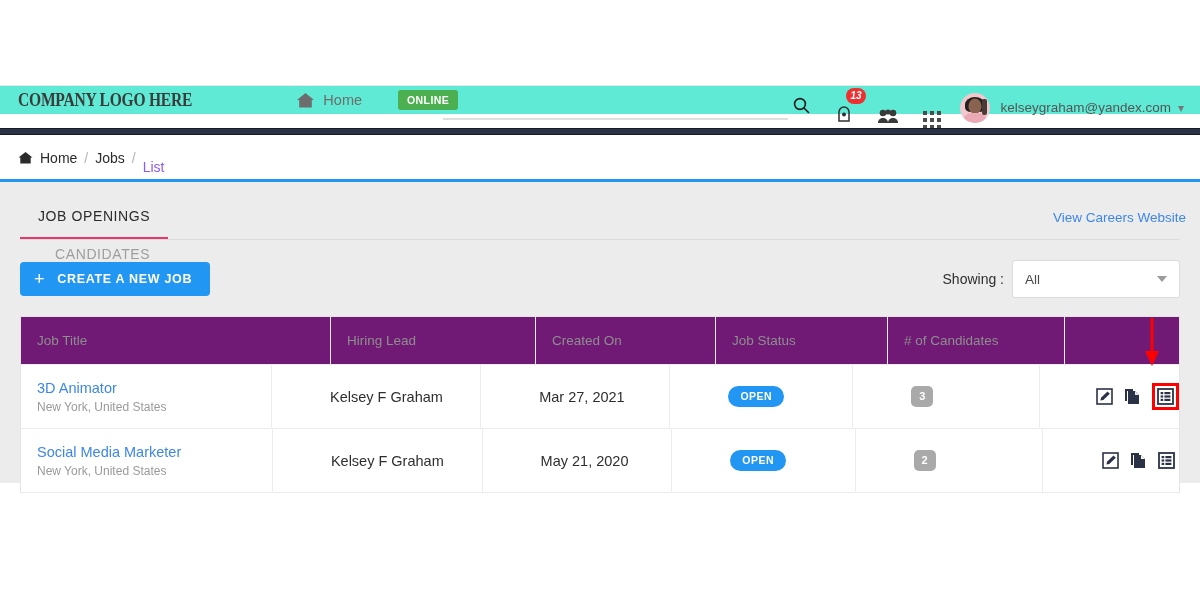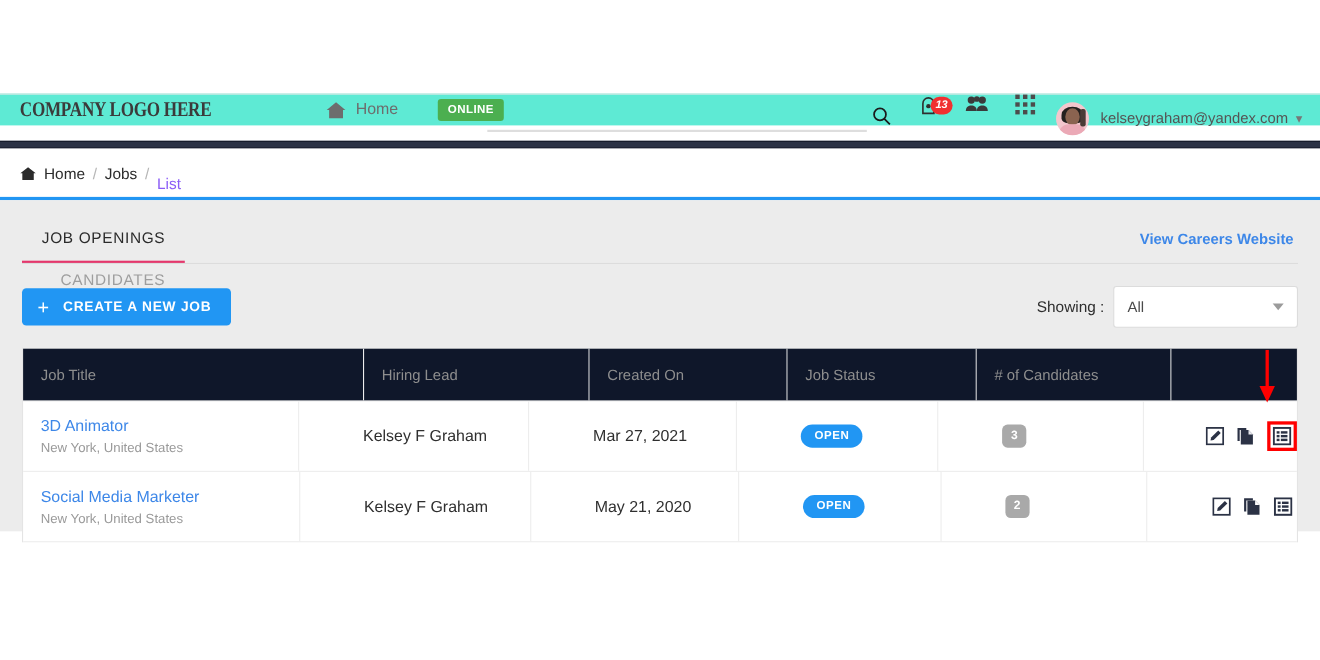--- a/index.html
+++ b/index.html
@@ -93,21 +93,21 @@
     right: 16px; top: 0;
     height: 43px;
     display: flex;
     align-items: center;
     gap: 0;
   }
   .hi {
     position: relative;
     width: 44px;
     display: flex;
-    align-items: flex-start;
+    align-items: flex-end;
     justify-content: center;
     height: 43px;
   }
   .badge-count {
     position: absolute;
     top: 2px; left: 24px;
     background: #f03030;
     color: #fff;
     font-size: 10px;
     font-style: italic;
@@ -243,25 +243,24 @@
   .tab.inactive { color: #9e9e9e; border-bottom: 3px solid transparent; }
   .tabline {
     position: absolute;
     left: 20px; top: 57px;
     width: 1160px; height: 1px;
     background: #dcdcdc;
   }
 
   .careers-link {
     position: absolute;
-    right: 24px; top: 28px;
+    right: 14px; top: 28px;
     font-size: 13.5px;
     color: #3d87e8;
     text-decoration: none;
-    font-weight: bold;
   }
 
   .create-btn {
     position: absolute;
     left: 20px; top: 80px;
     height: 34px;
     background: #2196f3;
     color: #fff;
     border: none;
     border-radius: 4px;
@@ -316,21 +315,21 @@
     border: 1px solid #e4e4e4;
     border-bottom: none;
     box-sizing: border-box;
     font-size: 14px;
   }
   .trow { display: flex; border-bottom: 1px solid #ededed; }
   .thead .tcell {
     color: #8e8e8e;
     font-size: 13.5px;
     padding: 16px 0 16px 16px;
-    background: #0f172a;
+    background: #701a75;
   }
   .tcell {
     box-sizing: border-box;
     border-right: 1px solid #ededed;
     padding: 16px 0 16px 16px;
     display: flex;
     flex-direction: column;
     justify-content: center;
   }
   .tcell:last-child { border-right: none; }

